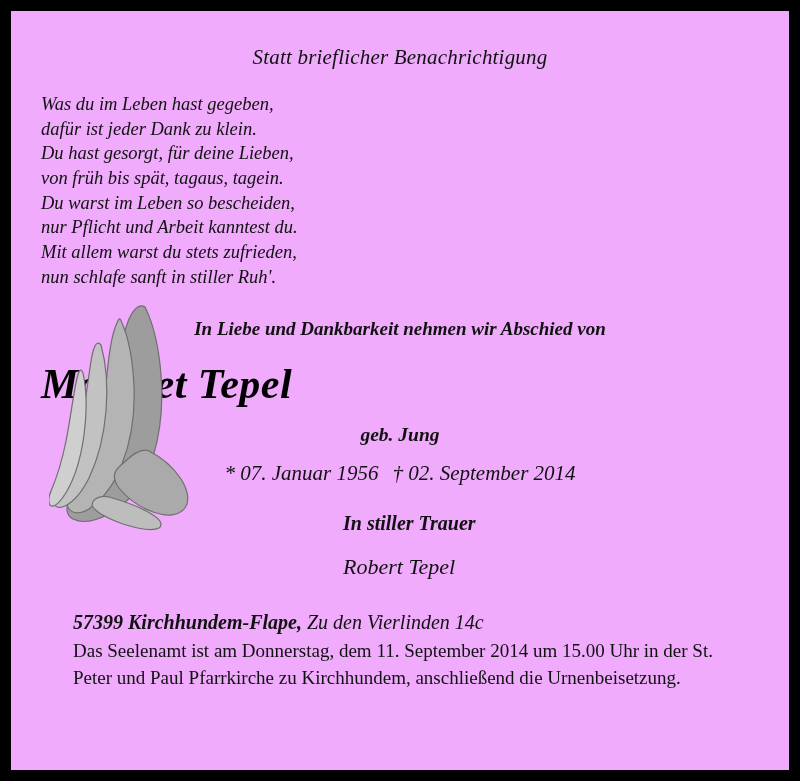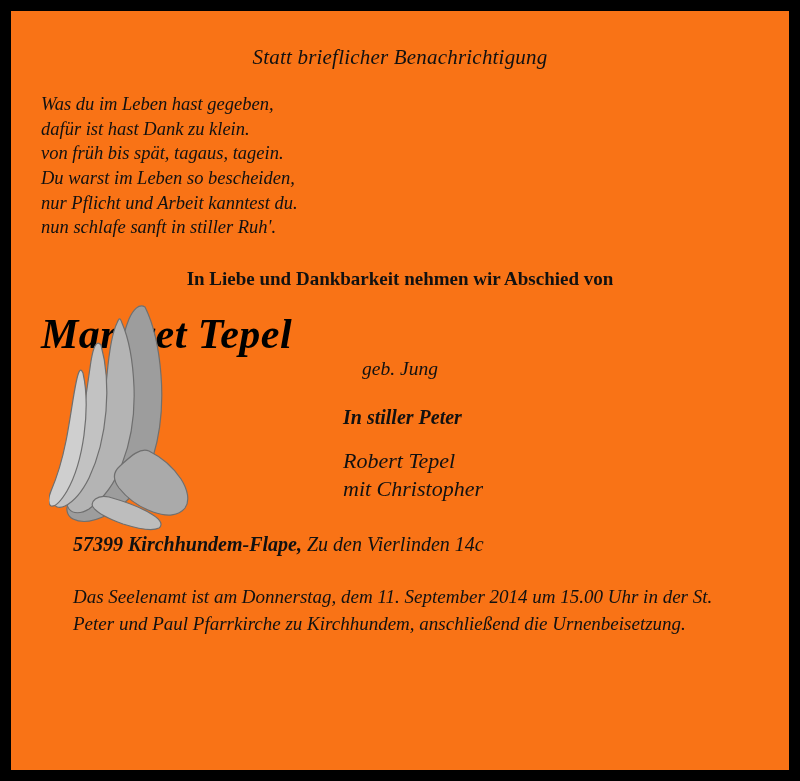--- a/index.html
+++ b/index.html
@@ -12,21 +12,21 @@
     height: 781px;
     font-family: "Liberation Serif", serif;
     overflow: hidden;
   }
   .obituary {
     position: absolute;
     left: 11px;
     top: 11px;
     width: 778px;
     height: 759px;
-    background: #f97316;
+    background: #f0abfc;
     overflow: hidden;
   }
   .content {
     position: relative;
     width: 100%;
     height: 100%;
     box-sizing: border-box;
     padding: 20px 30px 0 30px;
   }
 
@@ -54,43 +54,44 @@
     font-style: italic;
     font-size: 18.5px;
     line-height: 1.335;
     color: #111;
     margin-top: 22px;
   }
   .poem div { white-space: pre; }
 
   .dedication {
     text-align: center;
+    font-style: italic;
     font-weight: bold;
     font-size: 19px;
     color: #111;
     margin-top: 28px;
   }
 
   .name {
     text-align: left;
     font-style: italic;
     font-weight: bold;
     font-size: 42px;
     letter-spacing: 0.5px;
     color: #000;
     margin-top: 20px;
   }
 
   .maiden {
     text-align: center;
     font-style: italic;
-    font-weight: normal;
+    font-weight: bold;
     font-size: 19.5px;
     color: #111;
-    margin-top: 0;
+    margin-top: 16px;
   }
 
   .dates {
     text-align: center;
     font-style: italic;
     font-size: 21px;
     color: #111;
     margin-top: 15px;
   }
   .dates .gap { display: inline-block; width: 14px; }
@@ -118,23 +119,22 @@
   .address {
     margin-top: 30px;
     font-size: 20px;
     font-style: italic;
     color: #111;
     padding-left: 32px;
   }
   .address b { font-weight: bold; }
 
   .para {
-    margin-top: 28px;
+    margin-top: 4px;
     font-size: 19px;
-    font-style: italic;
     line-height: 1.42;
     color: #111;
     padding-left: 32px;
     padding-right: 20px;
   }
 </style>
 </head>
 <body>
 
 <div class="obituary">
@@ -150,38 +150,42 @@
           <path d="M100,150 C112,156 124,166 132,178 C139,189 141,200 136,207 C130,215 118,216 104,211 C90,206 78,197 70,187 C64,179 64,171 71,165 C79,158 90,146 100,150 Z" fill="#aaaaaa"></path>
           <path d="M60,196 C74,200 92,206 104,214 C112,219 114,224 110,227 C104,230 90,228 74,223 C60,218 48,212 44,206 C41,201 48,193 60,196 Z" fill="#bdbdbd"></path>
         </g>
       </svg>
     </div>
 
     <div class="heading">Statt brieflicher Benachrichtigung</div>
 
     <div class="poem">
       <div>Was du im Leben hast gegeben,</div>
-      <div>dafür ist hast Dank zu klein.</div>
+      <div>dafür ist jeder Dank zu klein.</div>
+      <div>Du hast gesorgt, für deine Lieben,</div>
       <div>von früh bis spät, tagaus, tagein.</div>
       <div>Du warst im Leben so bescheiden,</div>
       <div>nur Pflicht und Arbeit kanntest du.</div>
+      <div>Mit allem warst du stets zufrieden,</div>
       <div>nun schlafe sanft in stiller Ruh'.</div>
     </div>
 
     <div class="dedication">In Liebe und Dankbarkeit nehmen wir Abschied von</div>
 
     <div class="name">Margret Tepel</div>
 
     <div class="maiden">geb. Jung</div>
 
+    <div class="dates">
+      <span>* 07. Januar 1956</span><span class="gap"></span><span>† 02. September 2014</span>
+    </div>
 
     <div class="mourners">
-      <div class="mtitle">In stiller Peter</div>
+      <div class="mtitle">In stiller Trauer</div>
       <div class="mline first">Robert Tepel</div>
-      <div class="mline">mit Christopher</div>
     </div>
 
     <div class="address">
       <b>57399 Kirchhundem-Flape,</b><span> Zu den Vierlinden 14c</span>
     </div>
 
     <div class="para">Das Seelenamt ist am Donnerstag, dem 11. September 2014 um 15.00 Uhr in der St. Peter und Paul Pfarrkirche zu Kirchhundem, anschließend die Urnenbeisetzung.</div>
 
   </div>
 </div>

